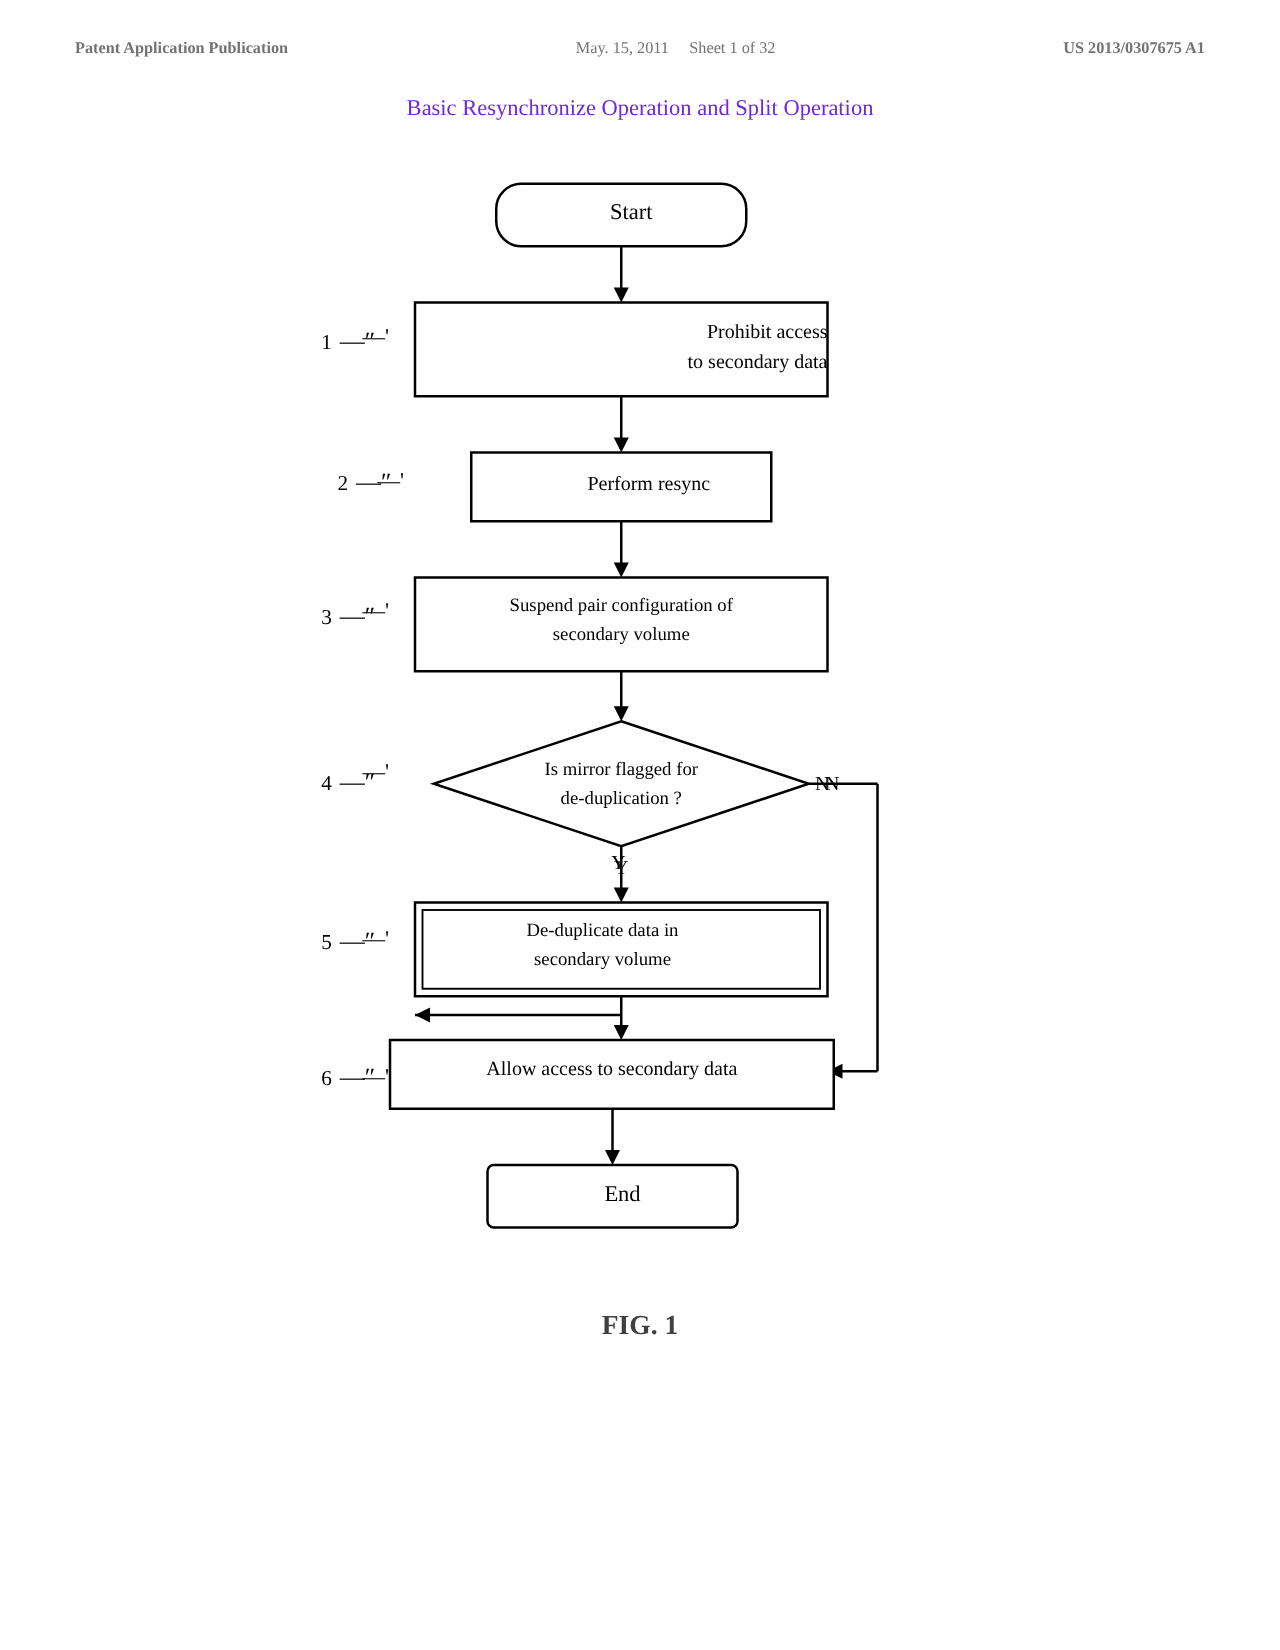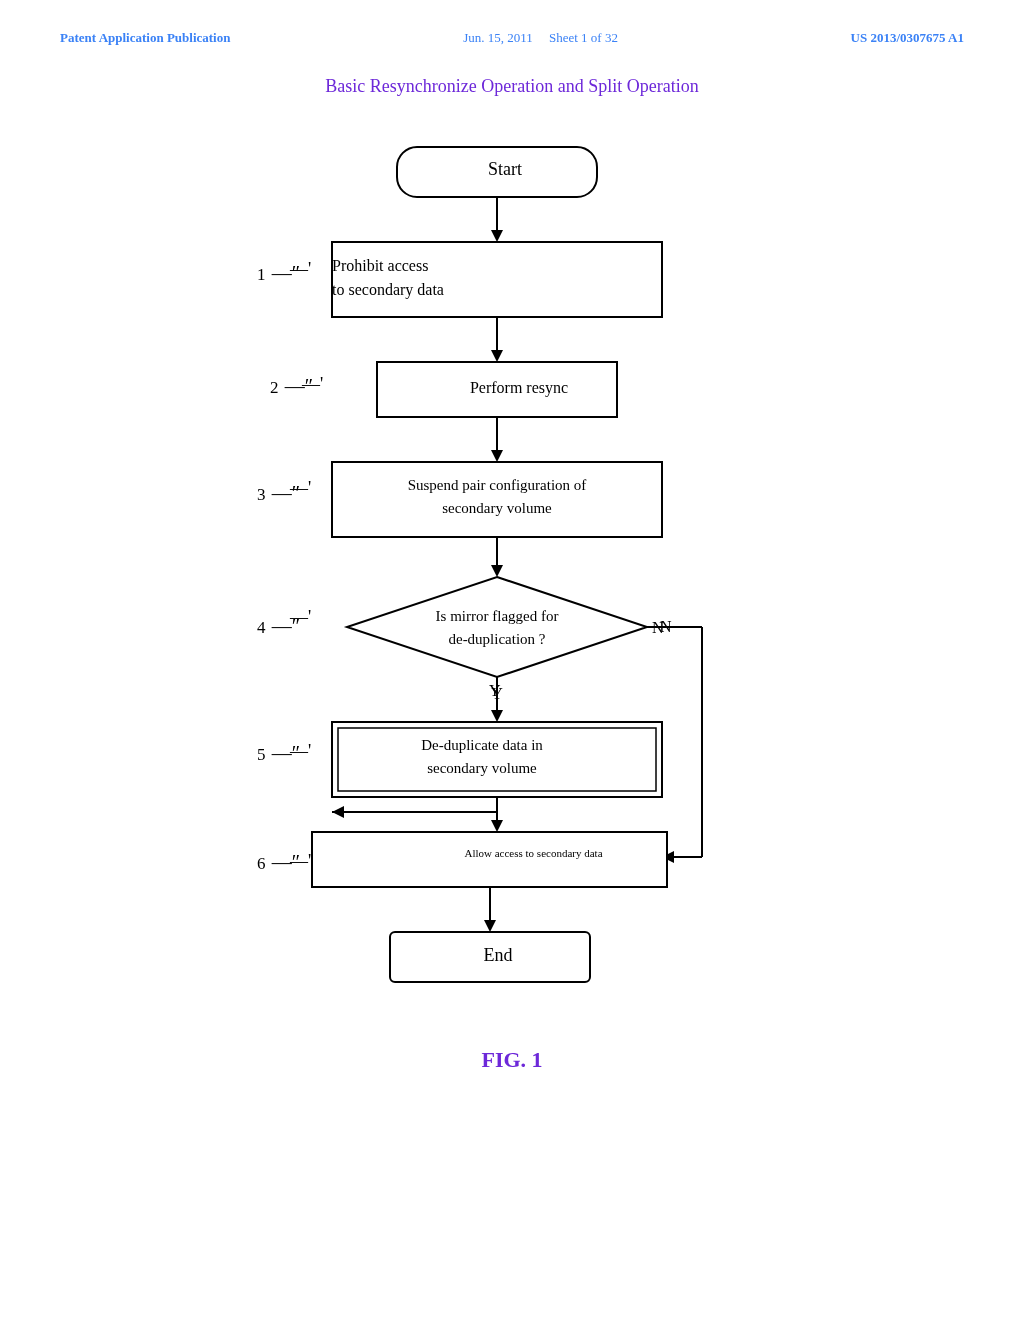--- a/index.html
+++ b/index.html
@@ -16,21 +16,21 @@
       position: relative;
       overflow-x: hidden;
     }
 
     .page-header {
       display: flex;
       justify-content: space-between;
       align-items: center;
       padding: 30px 60px 10px 60px;
       font-size: 13px;
-      color: #3b82f6;
+      color: #737373;
     }
 
     .header-left {
       font-weight: bold;
     }
 
     .header-center {
       text-align: center;
     }
 
@@ -51,36 +51,36 @@
       text-align: center;
       margin-bottom: 30px;
       color: #6d28d9;
     }
 
     .fig-label {
       font-size: 22px;
       font-weight: bold;
       text-align: center;
       margin-top: 30px;
-      color: #6d28d9;
+      color: #404040;
     }
 
     
     .flowchart-svg {
       margin: 0 auto;
       display: block;
     }
   </style>
 </head>
 <body>
 
 <div class="page-header">
   <div class="header-left">Patent Application Publication</div>
   <div class="header-center">
-    <span>Jun. 15, 2011</span>
+    <span>May. 15, 2011</span>
     &nbsp;&nbsp;&nbsp;
     <span>Sheet 1 of 32</span>
   </div>
   <div class="header-right">US 2013/0307675 A1</div>
 </div>
 
 <div class="main-content">
   <div class="diagram-title">Basic Resynchronize Operation and Split Operation</div>
 
   <svg class="flowchart-svg" width="600" height="900" viewBox="0 0 600 900">
@@ -170,21 +170,21 @@
 
   <div style="position: relative; width: 600px; margin-top: -900px; height: 900px; pointer-events: none;">
 
     <div style="position:absolute; top:32px; left:185px; width:216px; text-align:center; font-family:'Times New Roman',serif; font-size:18px;">Start</div>
 
     <div style="position:absolute; top:135px; left:45px; font-family:'Times New Roman',serif; font-size:17px;">
       <span>1</span>
       <span style="font-size:20px; margin-left:2px;"> —ʺ</span>
     </div>
 
-    <div style="position:absolute; top:127px; left:120px; width:330px; text-align:left; font-family:'Times New Roman',serif; font-size:16px; line-height:1.5;">
+    <div style="position:absolute; top:127px; left:120px; width:330px; text-align:right; font-family:'Times New Roman',serif; font-size:16px; line-height:1.5;">
       Prohibit access<br>to secondary data
     </div>
 
     <div style="position:absolute; top:248px; left:58px; font-family:'Times New Roman',serif; font-size:17px;">
       <span>2</span>
       <span style="font-size:20px; margin-left:2px;"> —ʺ</span>
     </div>
 
     <div style="position:absolute; top:252px; left:165px; width:284px; text-align:center; font-family:'Times New Roman',serif; font-size:16px;">Perform resync</div>
 
@@ -217,19 +217,19 @@
 
     <div style="position:absolute; top:607px; left:120px; width:300px; text-align:center; font-family:'Times New Roman',serif; font-size:15px; line-height:1.5;">
       De-duplicate data in<br>secondary volume
     </div>
 
     <div style="position:absolute; top:724px; left:45px; font-family:'Times New Roman',serif; font-size:17px;">
       <span>6</span>
       <span style="font-size:20px; margin-left:2px;"> —ʺ</span>
     </div>
 
-    <div style="position:absolute; top:720px; left:100px; width:355px; text-align:center; font-family:'Times New Roman',serif; font-size:11px;margin-left:44px;">Allow access to secondary data</div>
+    <div style="position:absolute; top:720px; left:100px; width:355px; text-align:center; font-family:'Times New Roman',serif; font-size:16px;">Allow access to secondary data</div>
 
     <div style="position:absolute; top:818px; left:178px; width:216px; text-align:center; font-family:'Times New Roman',serif; font-size:18px;">End</div>
   </div>
 
   <div class="fig-label" style="margin-top: 20px;">FIG. 1</div>
 </div>
 
 </body></html>

